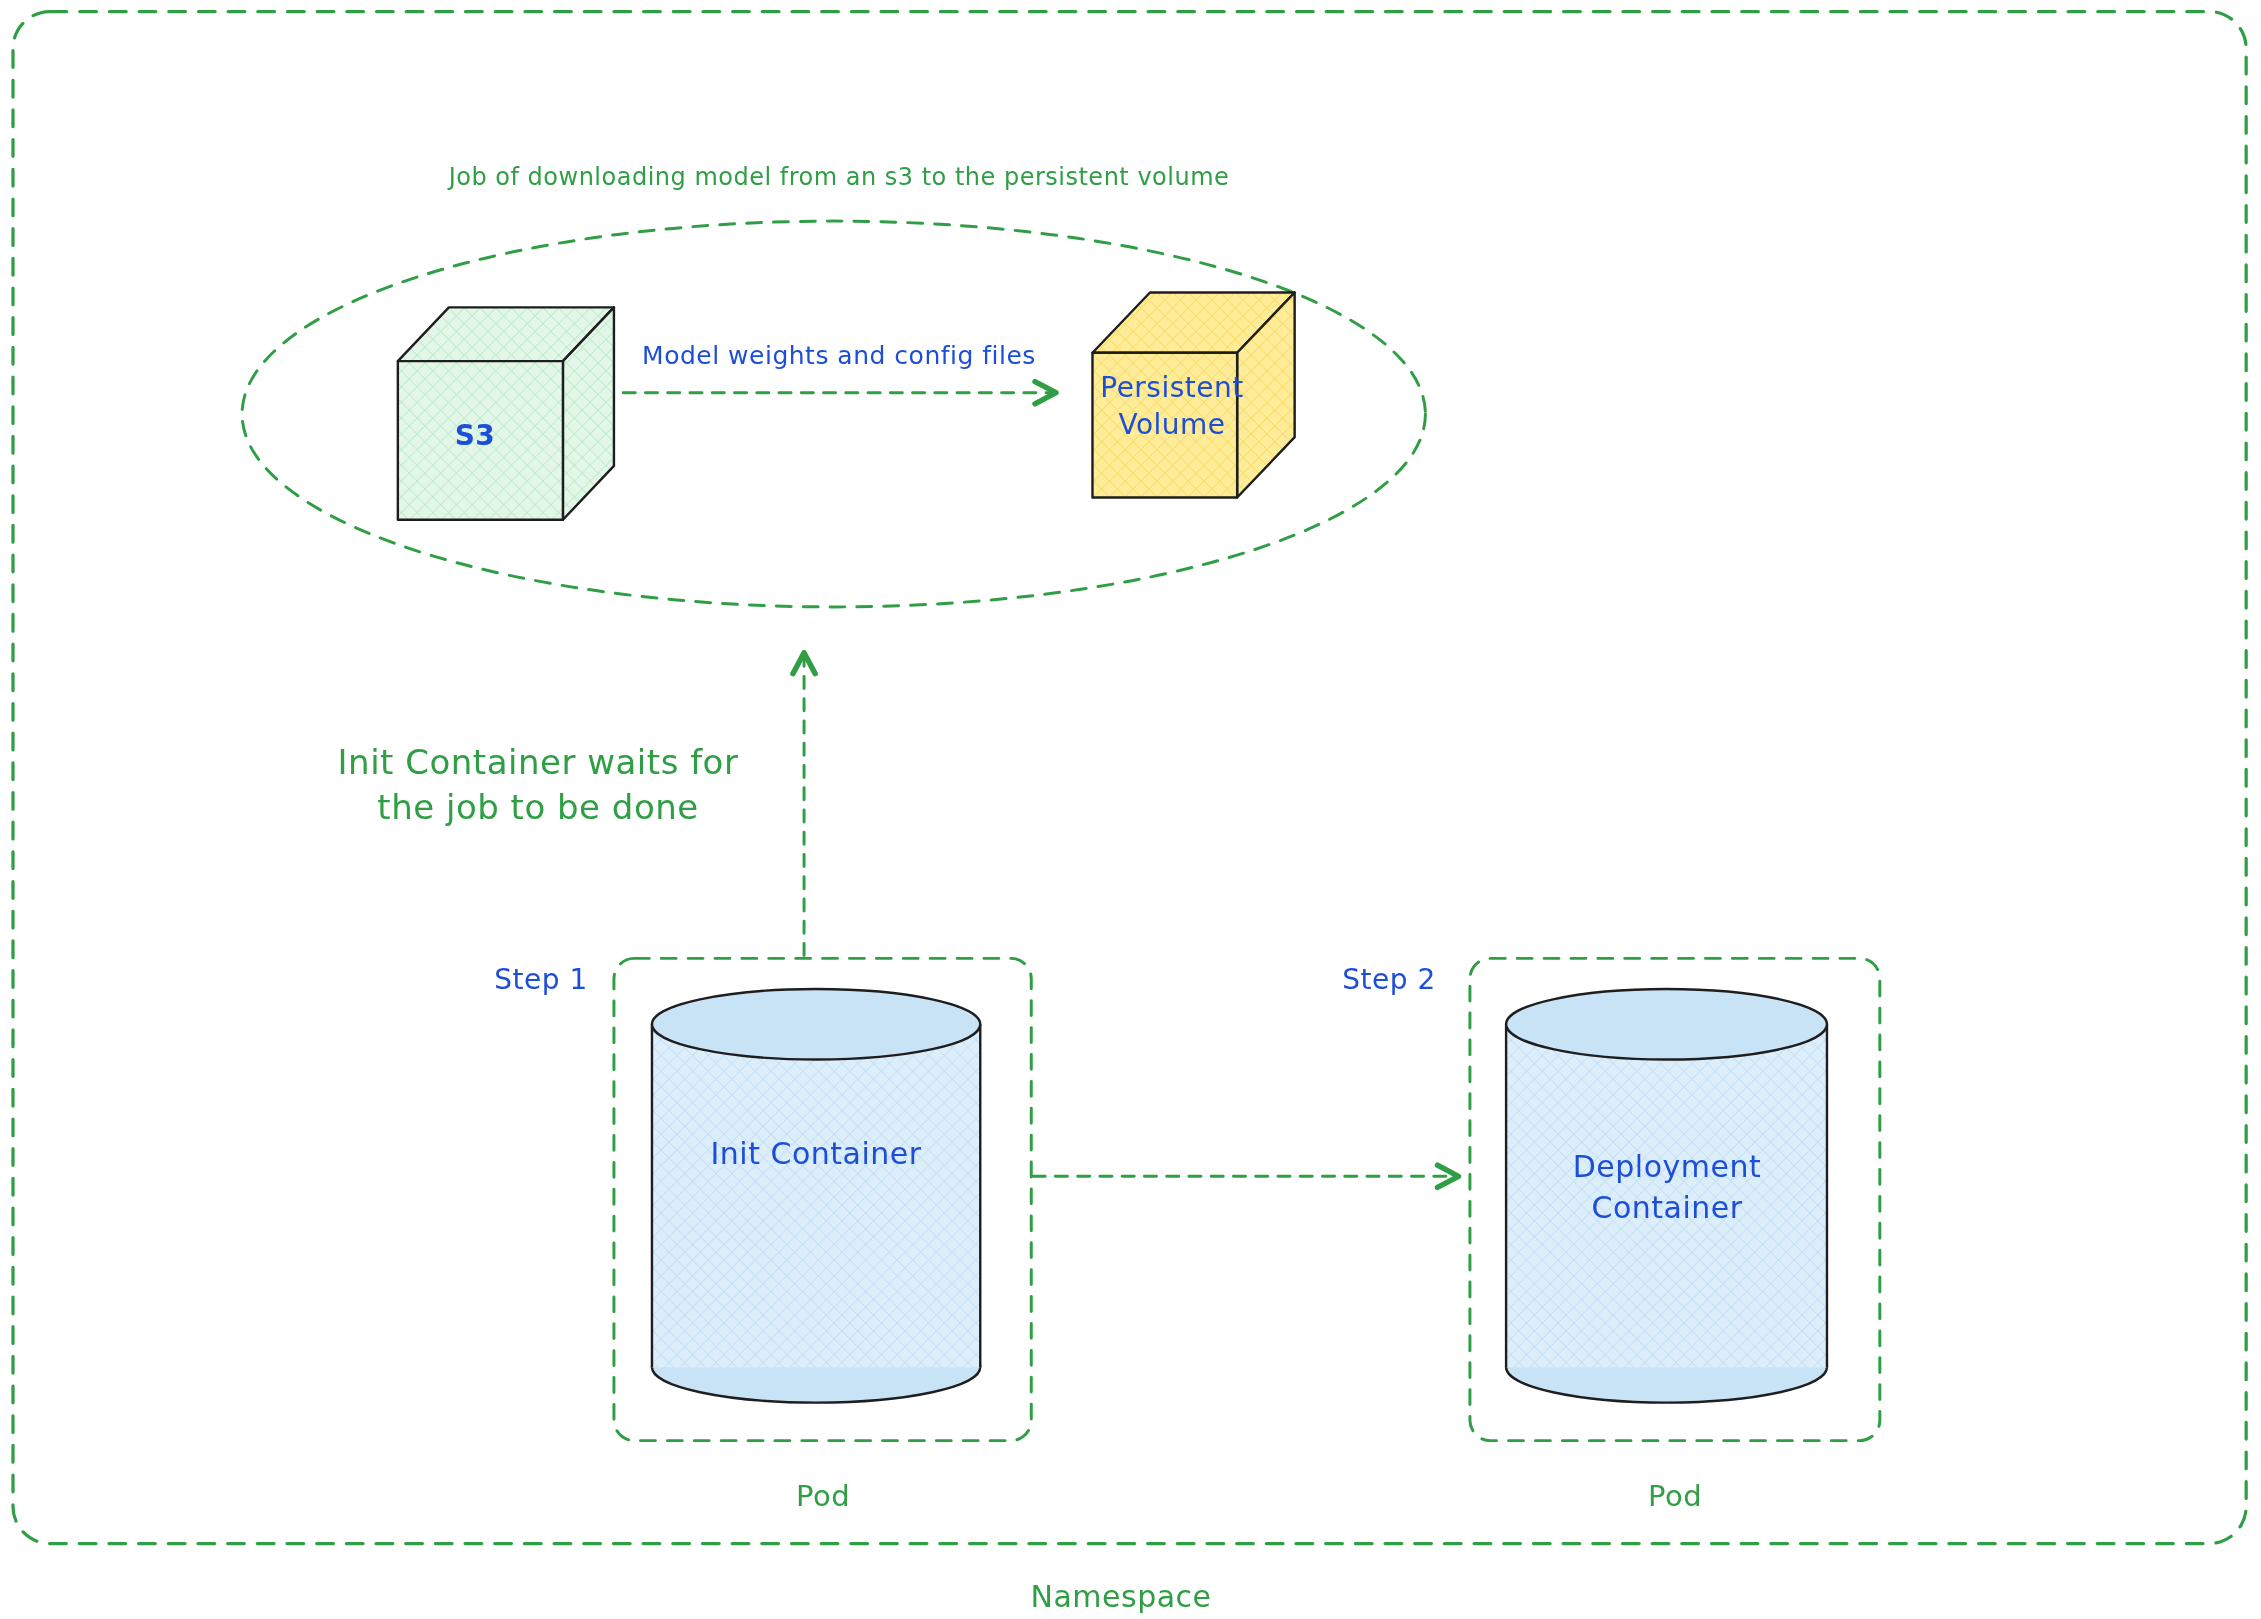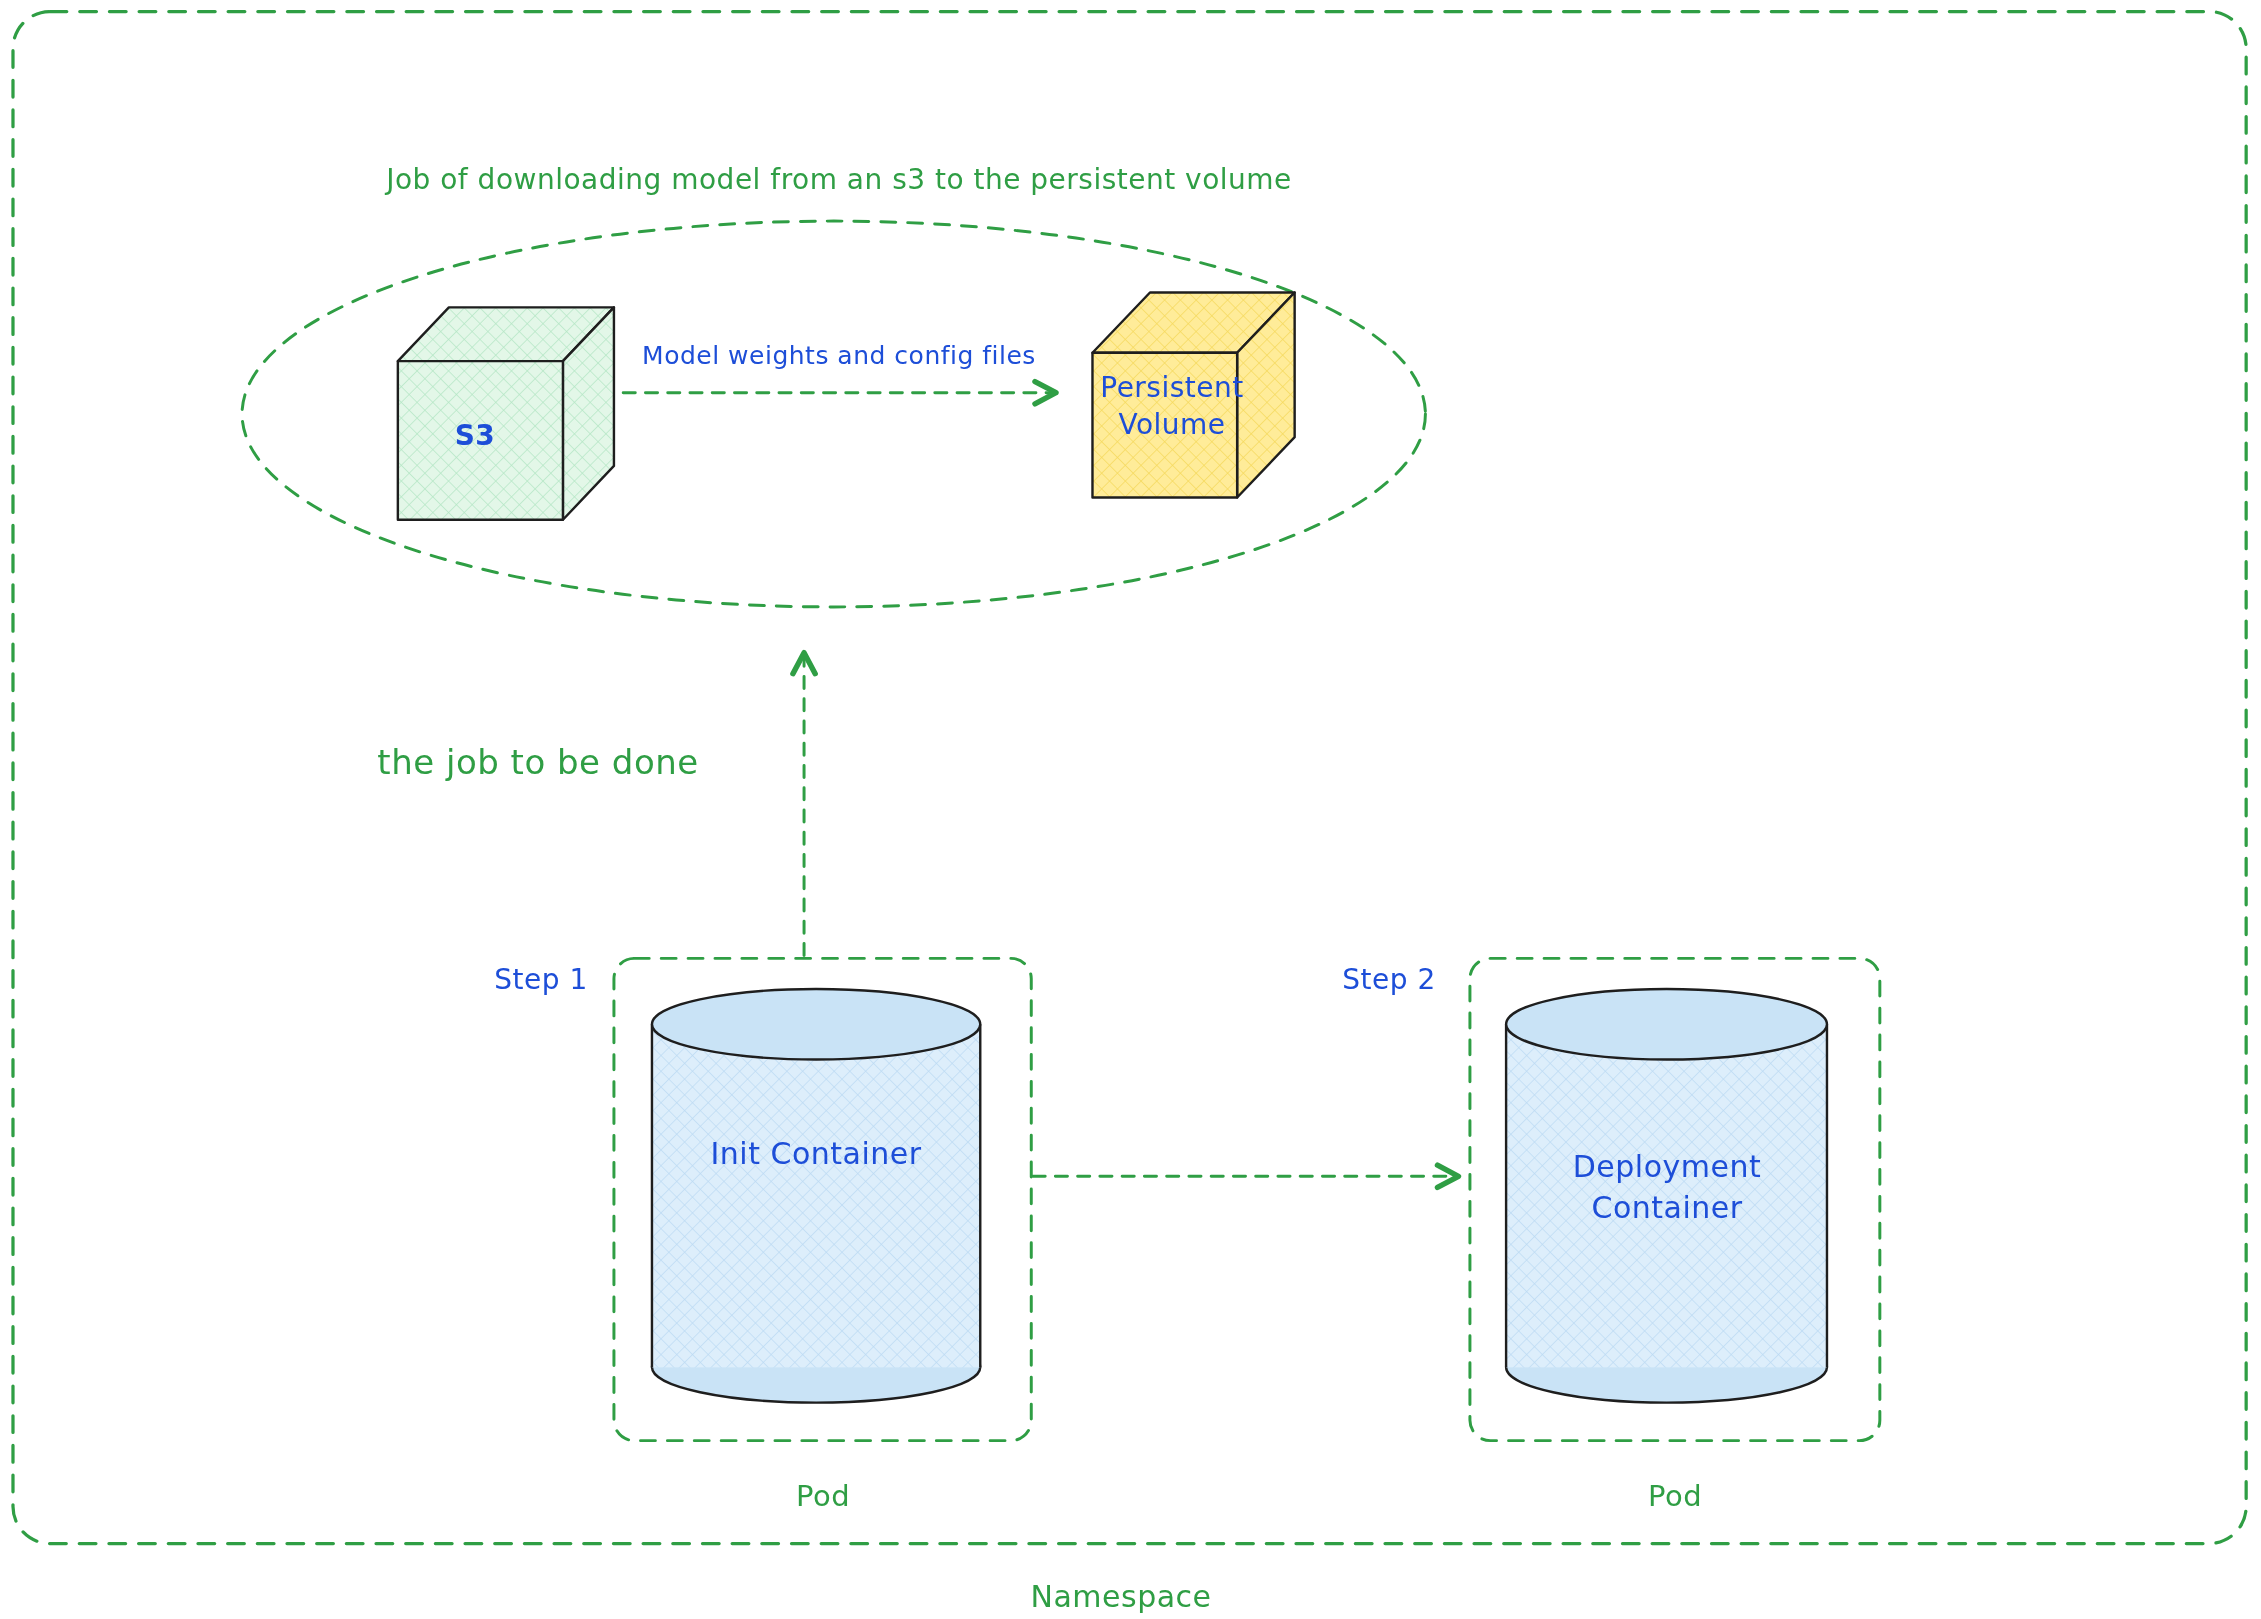--- a/index.html
+++ b/index.html
@@ -13,21 +13,21 @@
   .layer{position:absolute;left:0;top:0;}
   .lbl{
     position:absolute;
     transform:translateX(-50%);
     white-space:nowrap;
     text-align:center;
     letter-spacing:0.5px;
   }
   .green{color:#2f9e44;}
   .ink{color:#1d4ed8;}
-  .t-title{font-size:28px;}
+  .t-title{font-size:24px;}
   .t-note{font-size:34px;line-height:45px;}
   .t-arrow{font-size:25px;}
   .t-cube{font-size:28px;line-height:37px;}
   .t-step{font-size:28px;}
   .t-container{font-size:30px;line-height:41px;}
   .t-pod{font-size:29px;}
   .t-namespace{font-size:30px;margin-left:36px;}
 </style>
 </head>
 <body>
@@ -99,20 +99,21 @@
   <div class="lbl ink t-arrow" style="left:839px; top:341px;">Model weights and config files</div>
 
   <div class="lbl ink t-cube" style="left:475px; top:417px;font-weight:bold;">S3</div>
 
   <div class="lbl ink t-cube" style="left:1172px; top:369px;">
     <div>Persistent</div>
     <div>Volume</div>
   </div>
 
   <div class="lbl green t-note" style="left:538px; top:740px;">
+    <div>Init Container waits for</div>
     <div>the job to be done</div>
   </div>
 
   <div class="lbl ink t-step" style="left:541px; top:963px;">Step 1</div>
 
   <div class="lbl ink t-container" style="left:816px; top:1133px;">Init Container</div>
 
   <div class="lbl green t-pod" style="left:823px; top:1479px;">Pod</div>
 
   <div class="lbl ink t-step" style="left:1389px; top:963px;">Step 2</div>

